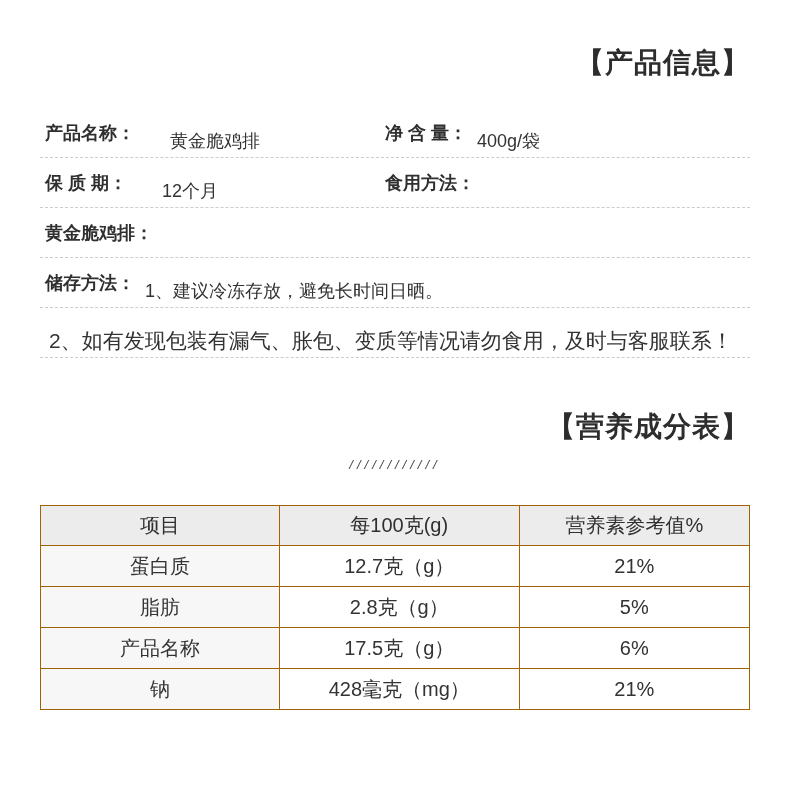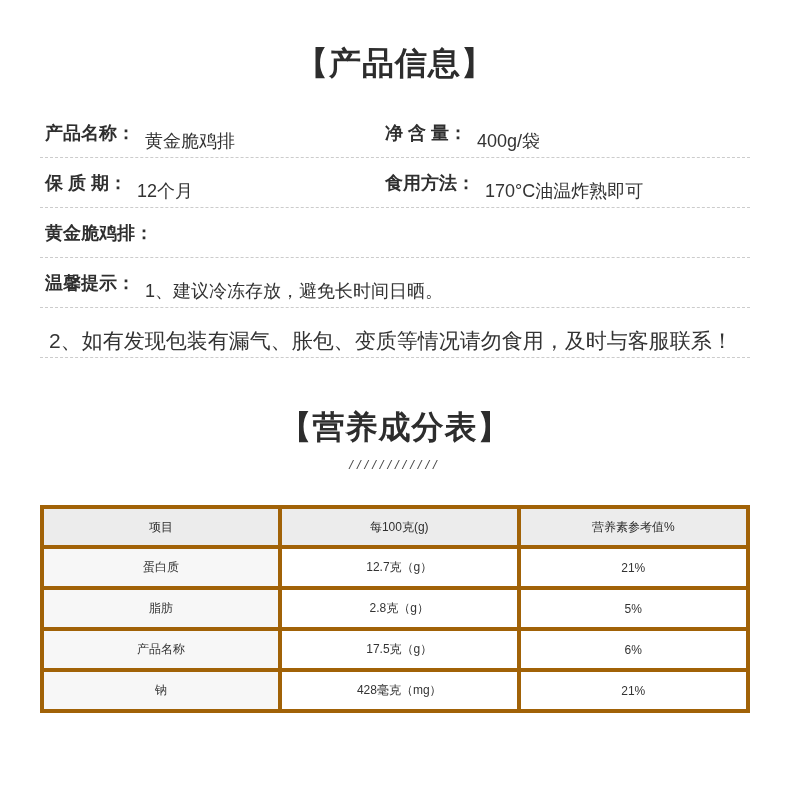--- a/index.html
+++ b/index.html
@@ -8,22 +8,22 @@
     width: 790px;
     min-height: 786px;
     margin: 0 auto;
     font-family: "Liberation Sans", "DejaVu Sans", sans-serif;
     color: #333333;
   }
   .page { padding: 0 40px; }
 
   .section-title {
     padding-top: 46px;
-    text-align: center;
-    font-size: 32px;
+    text-align: right;
+    font-size: 28px;
     font-weight: 700;
     color: #2d2d2d;
     letter-spacing: 1px;
     line-height: 34px;
   }
   .section-title.second { padding-top: 52px; }
 
   .decor-slashes {
     text-align: center;
     margin-top: 14px;
@@ -36,40 +36,40 @@
 
   .info-section { margin-top: 28px; }
   .info-row {
     display: flex;
     align-items: center;
     min-height: 50px;
     border-bottom: 1px dashed #cccccc;
     font-size: 18px;
   }
   .info-cell { display: flex; align-items: center; }
-  .info-cell.left  { flex: 0 0 48.6%; padding-left: 5px; }
+  .info-cell.left  { flex: 0 0 48.6%; padding-left: 5px; gap: 25px; }
   .info-cell.right { flex: 1 1 auto; }
   .info-cell.full  { flex: 1 1 100%; padding-left: 5px; }
   .info-label { font-weight: 700; color: #2f2f2f; white-space: pre; }
   .info-value { margin-left: 10px; color: #333333; margin-top: 16px; }
   .info-row.note { font-size: 21px; }
   .info-row.note .info-value { margin-left: 0; padding-left: 4px; }
 
   table.nutrition {
     width: 100%;
     margin-top: 34px;
     border-collapse: collapse;
     table-layout: fixed;
   }
   table.nutrition th, table.nutrition td {
-    border: 4px solid #a16207;
+    border: 1px solid #a16207;
     height: 41px;
     text-align: center;
     vertical-align: middle;
-    font-size: 12px;
+    font-size: 20px;
     color: #333333;
     font-weight: 400;
   }
   table.nutrition thead th {
     background: #ececec;
     color: #2f2f2f;
     height: 40px;
   }
   table.nutrition td.c1 { background: #f7f7f7; }
   table.nutrition col.w1 { width: 33.7%; }
@@ -96,33 +96,32 @@
       </div>
     </div>
 
     <div class="info-row">
       <div class="info-cell left">
         <span class="info-label">保 质 期：</span>
         <span class="info-value">12个月</span>
       </div>
       <div class="info-cell right">
         <span class="info-label">食用方法：</span>
-        <span class="info-value">170°C油温炸熟即可</span>
       </div>
     </div>
 
     <div class="info-row">
       <div class="info-cell full">
         <span class="info-label">黄金脆鸡排：</span>
       </div>
     </div>
 
     <div class="info-row">
       <div class="info-cell full">
-        <span class="info-label">温馨提示：</span>
+        <span class="info-label">储存方法：</span>
         <span class="info-value">1、建议冷冻存放，避免长时间日晒。</span>
       </div>
     </div>
 
     <div class="info-row note">
       <div class="info-cell full">
         <span class="info-value">2、如有发现包装有漏气、胀包、变质等情况请勿食用，及时与客服联系！</span>
       </div>
     </div>
 

